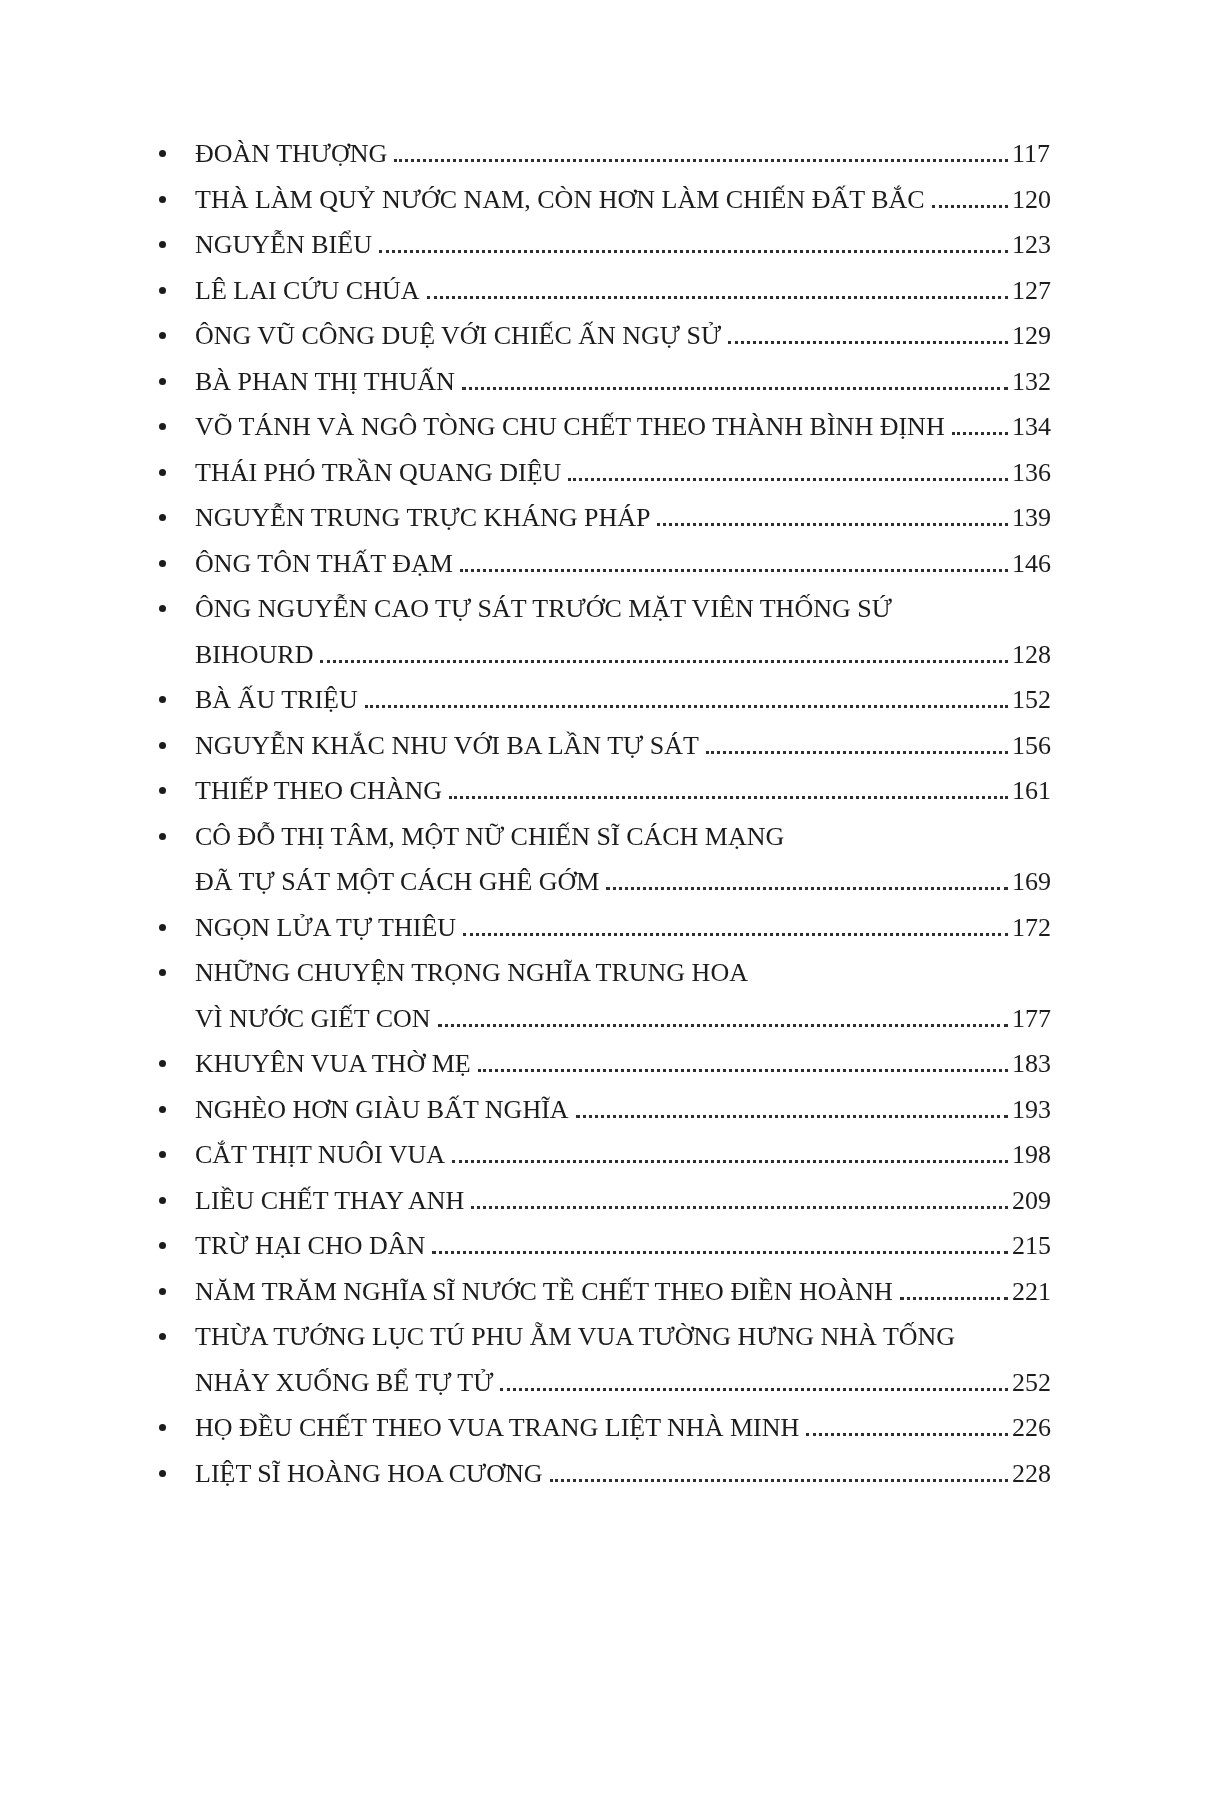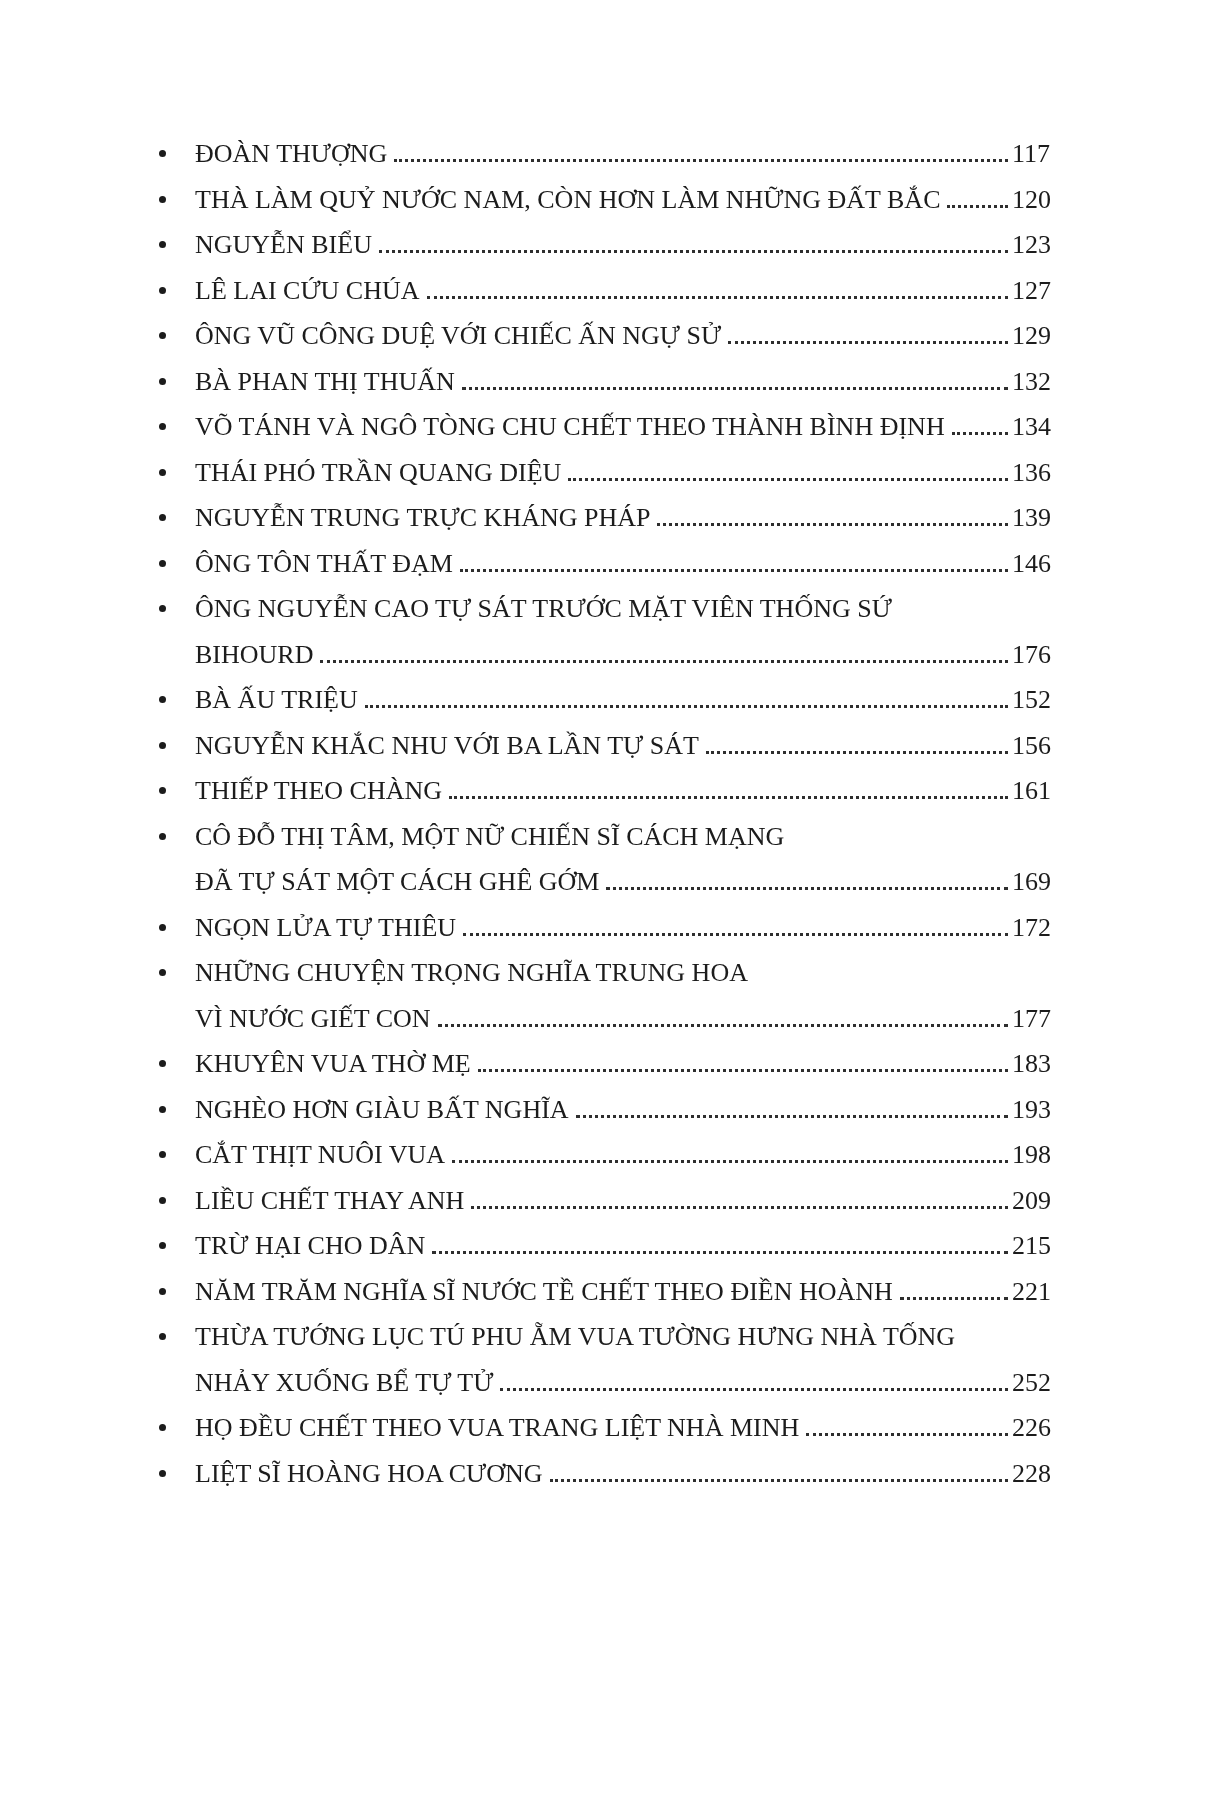--- a/index.html
+++ b/index.html
@@ -68,21 +68,21 @@
         <span class="bullet-dot"></span>
       </span>
     <span class="toc-title">ĐOÀN THƯỢNG</span>
     <span class="dot-leader"></span>
     <span class="page-num">117</span>
   </div>
     <div class="toc-row">
     <span class="bullet-cell">
         <span class="bullet-dot"></span>
       </span>
-    <span class="toc-title">THÀ LÀM QUỶ NƯỚC NAM, CÒN HƠN LÀM NHỮNG ĐẤT BẮC</span>
+    <span class="toc-title">THÀ LÀM QUỶ NƯỚC NAM, CÒN HƠN LÀM CHIẾN ĐẤT BẮC</span>
     <span class="dot-leader"></span>
     <span class="page-num">120</span>
   </div>
     <div class="toc-row">
     <span class="bullet-cell">
         <span class="bullet-dot"></span>
       </span>
     <span class="toc-title">NGUYỄN BIỂU</span>
     <span class="dot-leader"></span>
     <span class="page-num">123</span>
@@ -149,21 +149,21 @@
       </span>
     <span class="toc-title">ÔNG NGUYỄN CAO TỰ SÁT TRƯỚC MẶT VIÊN THỐNG SỨ</span>
 
   </div>
     <div class="toc-row row-cont">
     <span class="bullet-cell">
         <span class="bullet-dot"></span>
       </span>
     <span class="toc-title">BIHOURD</span>
     <span class="dot-leader"></span>
-    <span class="page-num">176</span>
+    <span class="page-num">128</span>
   </div>
     <div class="toc-row">
     <span class="bullet-cell">
         <span class="bullet-dot"></span>
       </span>
     <span class="toc-title">BÀ ẤU TRIỆU</span>
     <span class="dot-leader"></span>
     <span class="page-num">152</span>
   </div>
     <div class="toc-row">

